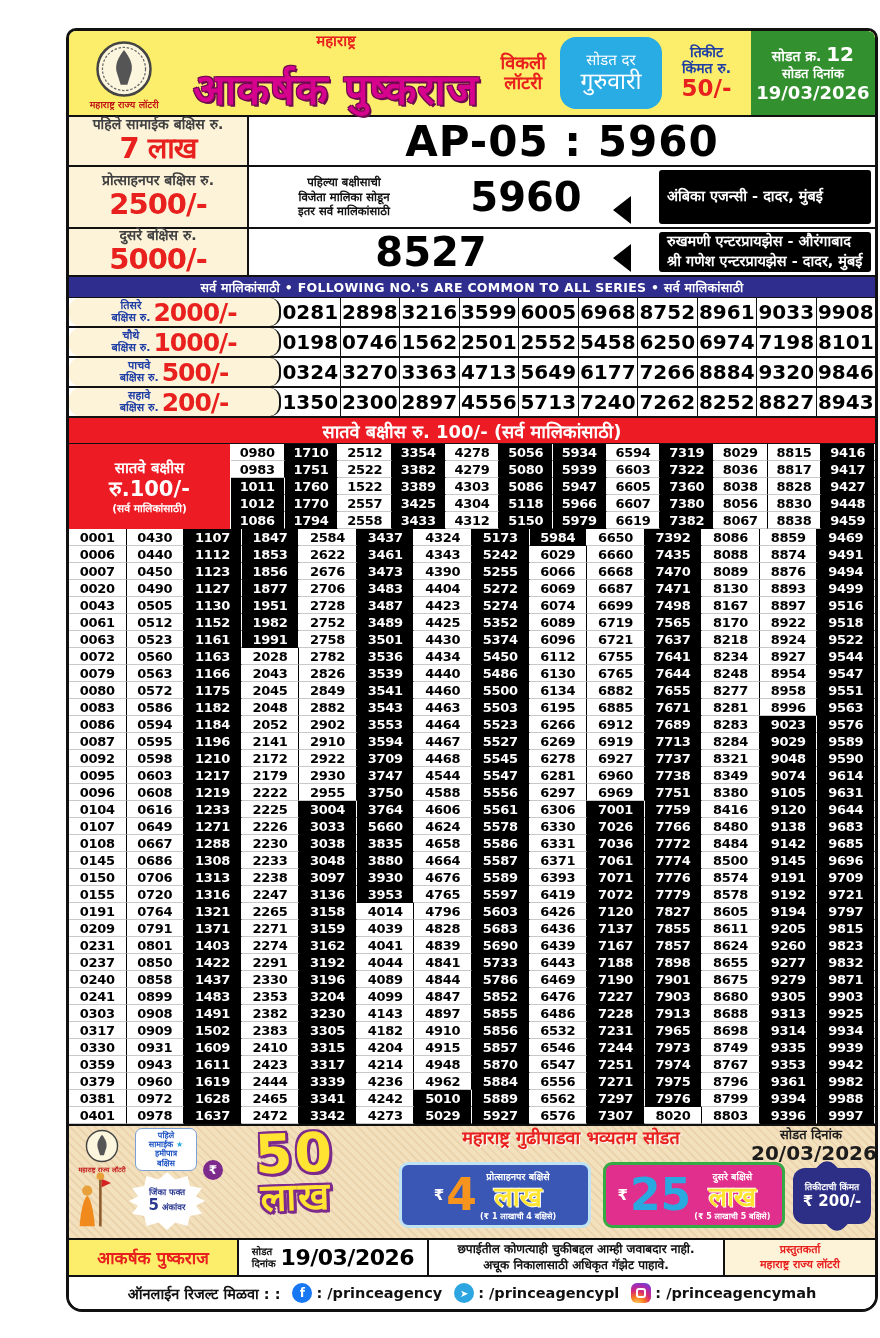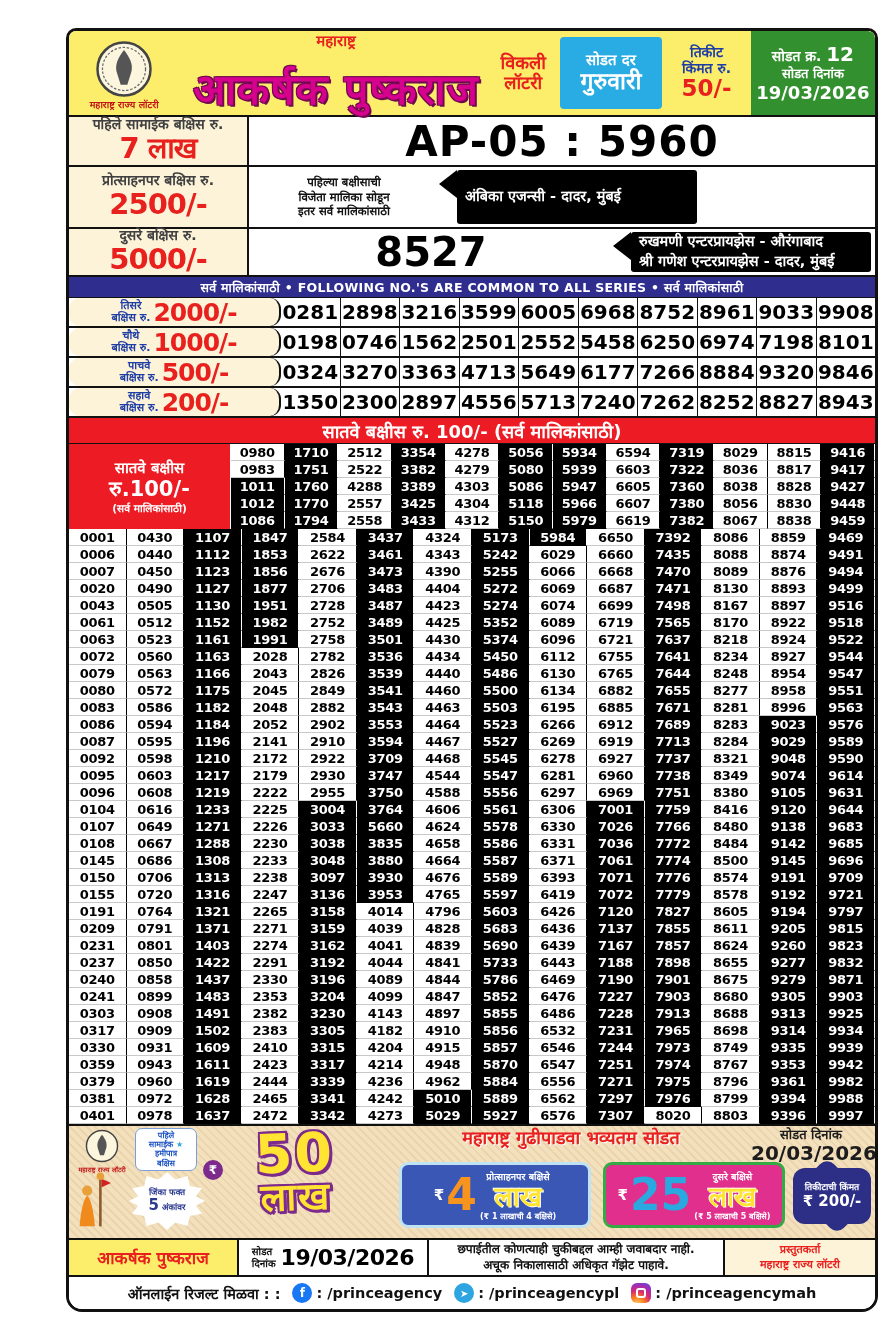--- a/index.html
+++ b/index.html
@@ -11,22 +11,22 @@
   
   .header{height:86px;background:#fcee6a;border-bottom:2px solid #111;display:flex;align-items:stretch;}
   .logo-block{width:112px;display:flex;flex-direction:column;align-items:center;justify-content:center;padding-top:4px;}
   .logo-caption{font-size:9.5px;font-weight:800;color:#c21717;white-space:nowrap;}
   .title-block{display:flex;flex-direction:column;align-items:center;justify-content:center;width:318px;gap:19px;}
   .state-small{font-size:15px;font-weight:800;color:#e8201e;line-height:1;}
   .main-title{font-size:42px;font-weight:900;color:#d6018d;line-height:1.05;letter-spacing:1px;
     text-shadow:2px 2px 0 #6d0b4e,-1px -1px 0 #6d0b4e,1px -1px 0 #6d0b4e,-1px 1px 0 #6d0b4e;white-space:nowrap;}
   .weekly{display:flex;flex-direction:column;justify-content:center;align-items:center;width:62px;
     color:#e8201e;font-weight:800;font-size:18px;line-height:1.1;}
-  .day-box{align-self:center;margin-left:6px;width:104px;height:72px;background:#29abe4;border-radius:4px;
-    display:flex;flex-direction:column;align-items:center;justify-content:center;color:#fff;font-weight:700;}
+  .day-box{align-self:center;margin-left:6px;width:104px;height:72px;background:#29abe4;border-radius:16px;
+    display:flex;flex-direction:column;align-items:center;justify-content:center;color:#fff;font-weight:400;}
   .day-box .lbl{font-size:15px;line-height:1.1;}
   .day-box .day{font-size:23px;line-height:1.15;}
   .price-block{width:90px;display:flex;flex-direction:column;align-items:center;justify-content:center;
     font-weight:800;color:#1f3ea5;font-size:14px;line-height:1.15;}
   .price-block .price{color:#e8201e;font-size:23px;line-height:1.1;}
   .green-box{margin-left:auto;width:126px;background:#33902e;border-radius:0 7px 0 0;color:#fff;font-weight:800;
     display:flex;flex-direction:column;align-items:center;justify-content:center;line-height:1.2;text-align:center;}
   .green-box .l1{font-size:14px;}
   .green-box .l1 b{font-size:20px;}
   .green-box .l2{font-size:13px;}
@@ -39,21 +39,21 @@
   .plabel .t{color:#404040;font-weight:800;font-size:14px;}
   .plabel .a{color:#e8201e;font-weight:900;font-size:29px;letter-spacing:-1px;}
   .row-first{height:50px;}
   .row-first .result{flex:1;display:flex;align-items:center;justify-content:center;
     font-size:42px;font-weight:900;letter-spacing:1px;color:#000;}
   .row-cons{height:62px;}
   .row-sec{height:48px;}
   .note{width:190px;display:flex;flex-direction:column;align-items:center;justify-content:center;
     font-size:11.5px;font-weight:800;color:#111;line-height:1.25;text-align:center;}
   .bignum{flex:1;display:flex;align-items:center;justify-content:center;font-size:40px;font-weight:900;color:#000;}
-  .seller-wrap{width:262px;display:flex;align-items:flex-start;padding:3px 4px 3px 0;}
+  .seller-wrap{width:262px;display:flex;align-items:flex-end;padding:3px 4px 3px 0;gap:28px;}
   .arrow-left{width:0;height:0;border-top:14px solid transparent;border-bottom:14px solid transparent;
     border-right:18px solid #000;}
   .seller-box{flex:1;align-self:stretch;background:#000;color:#fff;border-radius:3px;display:flex;
     flex-direction:column;justify-content:center;padding-left:8px;font-weight:700;font-size:14.5px;line-height:1.35;}
 
   .purple-bar{height:21px;background:#2f2d8e;color:#fff;display:flex;align-items:center;justify-content:center;
     font-size:12.5px;font-weight:700;border-bottom:1px solid #111;letter-spacing:.3px;}
 
   
   .mid-row{display:flex;height:30px;border-bottom:2px solid #111;background:#fff;}
@@ -206,20 +206,21 @@
   <div class="prow row-cons">
     <div class="plabel">
       <span class="t">प्रोत्साहनपर बक्षिस रु.</span>
       <span class="a">2500/-</span>
     </div>
     <div class="note">
       <span>पहिल्या बक्षीसाची</span>
       <span>विजेता मालिका सोडून</span>
       <span>इतर सर्व मालिकांसाठी</span>
     </div>
+    <div class="bignum">5960</div>
     <div class="seller-wrap">
       <span class="arrow-left"></span>
       <div class="seller-box">
         <span>अंबिका एजन्सी - दादर, मुंबई</span>
       </div>
     </div>
   </div>
 
   <div class="prow row-sec">
     <div class="plabel">
@@ -352,21 +353,21 @@
       <div class="cell light">4279</div>
       <div class="cell dark">5080</div>
       <div class="cell dark">5939</div>
       <div class="cell light">6603</div>
       <div class="cell dark">7322</div>
       <div class="cell light">8036</div>
       <div class="cell light">8817</div>
       <div class="cell dark">9417</div>
       <div class="cell dark">1011</div>
       <div class="cell dark">1760</div>
-      <div class="cell light">4288</div>
+      <div class="cell light">1522</div>
       <div class="cell dark">3389</div>
       <div class="cell light">4303</div>
       <div class="cell dark">5086</div>
       <div class="cell dark">5947</div>
       <div class="cell light">6605</div>
       <div class="cell dark">7360</div>
       <div class="cell light">8038</div>
       <div class="cell light">8828</div>
       <div class="cell dark">9427</div>
       <div class="cell dark">1012</div>

